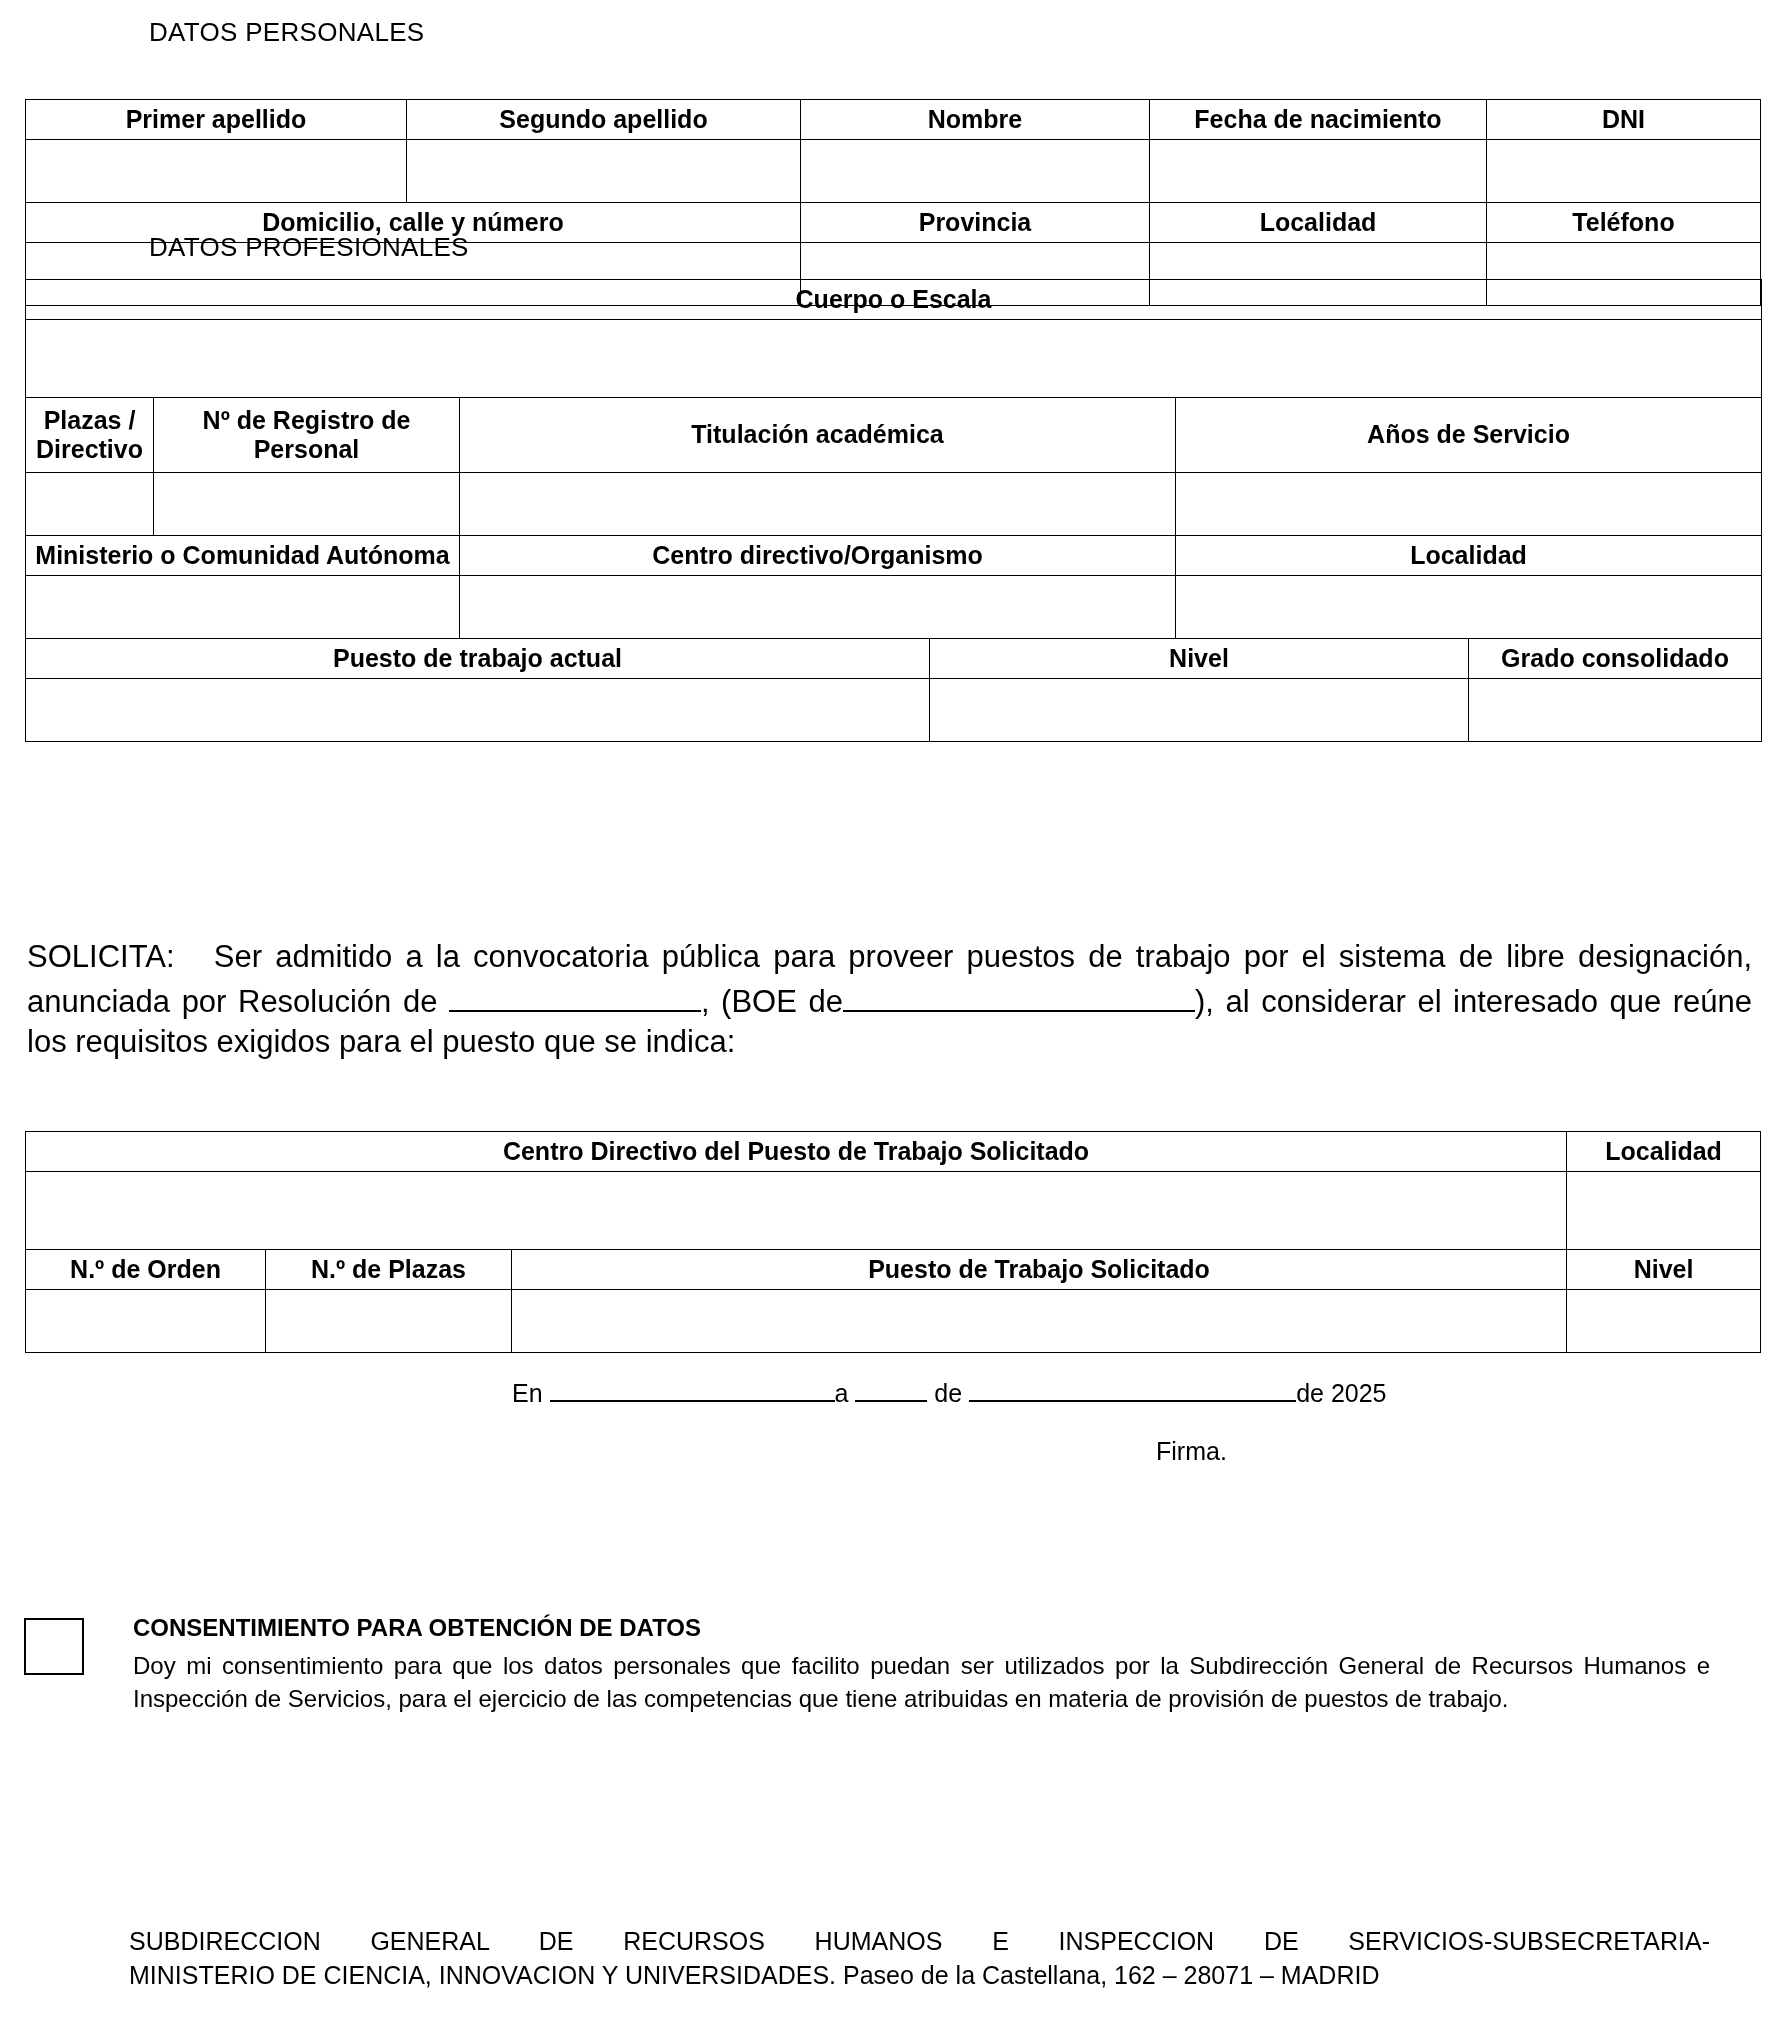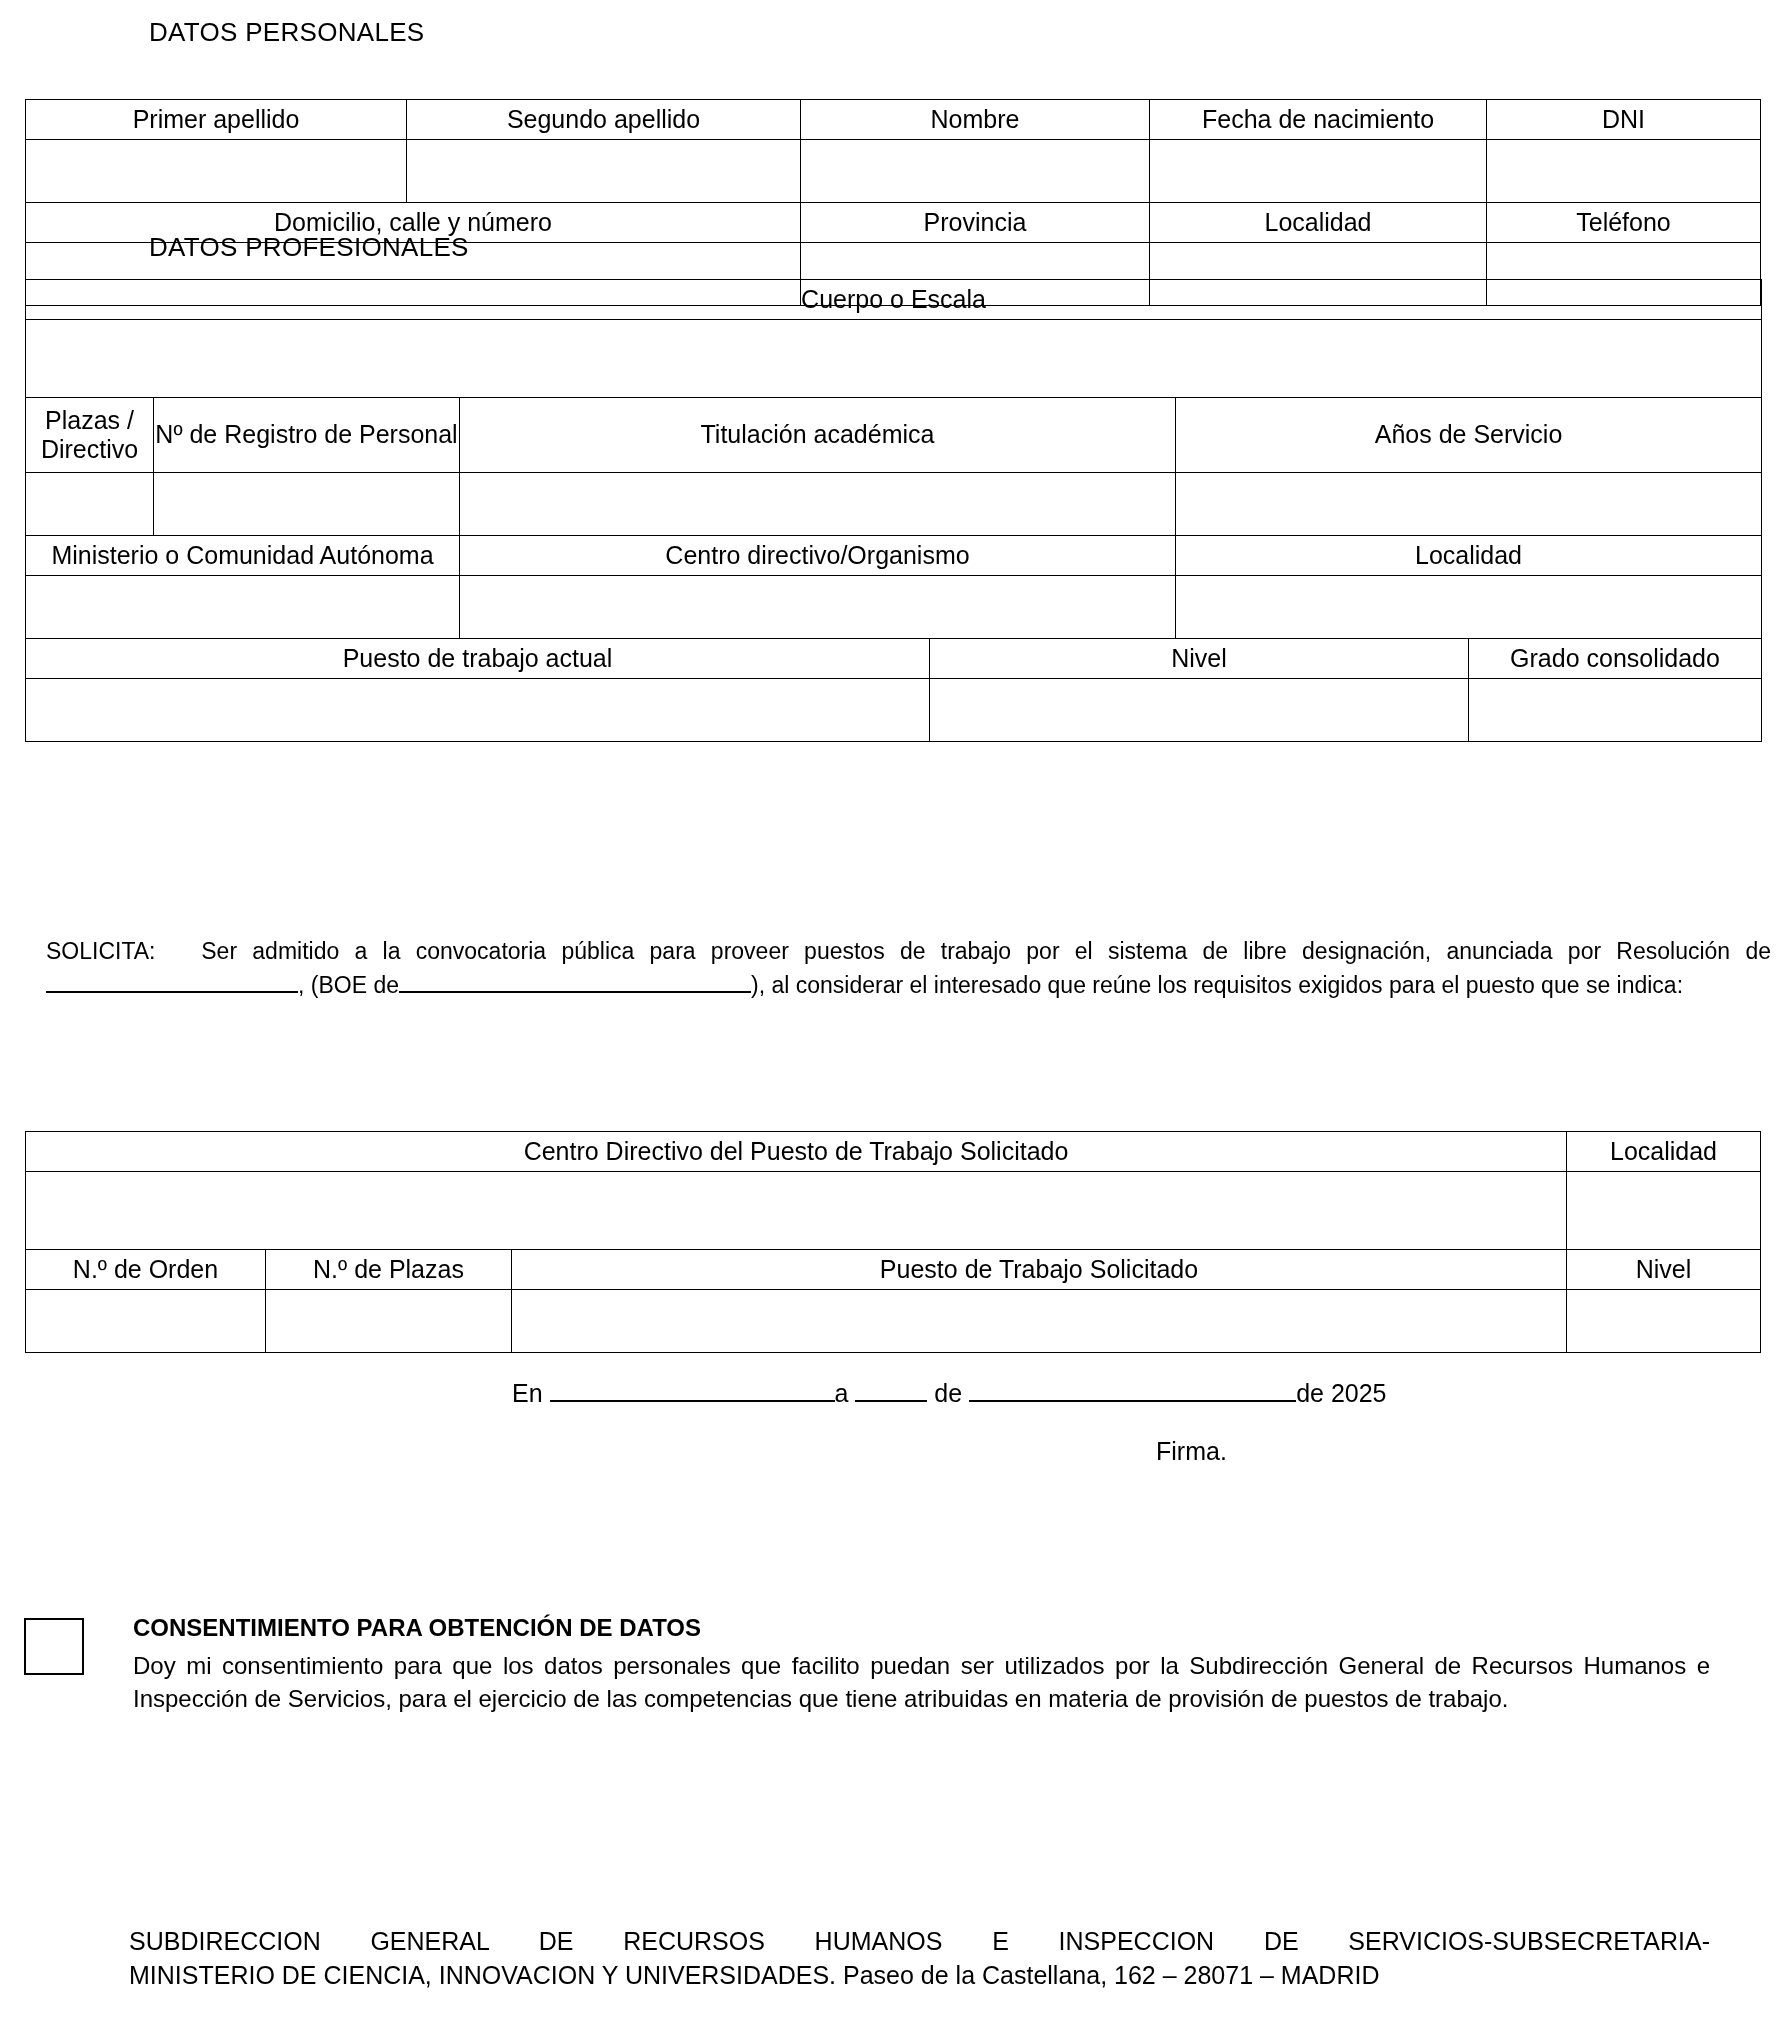--- a/index.html
+++ b/index.html
@@ -33,36 +33,36 @@
     border-collapse: collapse;
     table-layout: fixed;
   }
   table.form td {
     border: 1.7px solid #000000;
     font-size: 25px;
     text-align: center;
     vertical-align: middle;
     padding: 0;
     line-height: 1.18;
+    font-weight: bold;
   }
   td.hdr { height: 39px; }
   td.blank { height: 62px; }
   td.blank-tall { height: 77px; }
   td.hdr2 { height: 74px; }
 
   
   table.form { box-shadow: 0 0 0 0.8px #000 inset; }
 
   
   .para {
     position: absolute;
-    font-size: 23px;
+    font-size: 31px;
     line-height: 1.30;
     text-align: justify;
-    margin-left: 19px;
   }
   .fill {
     display: inline-block;
     border-bottom: 2.5px solid #000;
     vertical-align: baseline;
     height: 1.05em;
   }
 
   
   .dateline {

